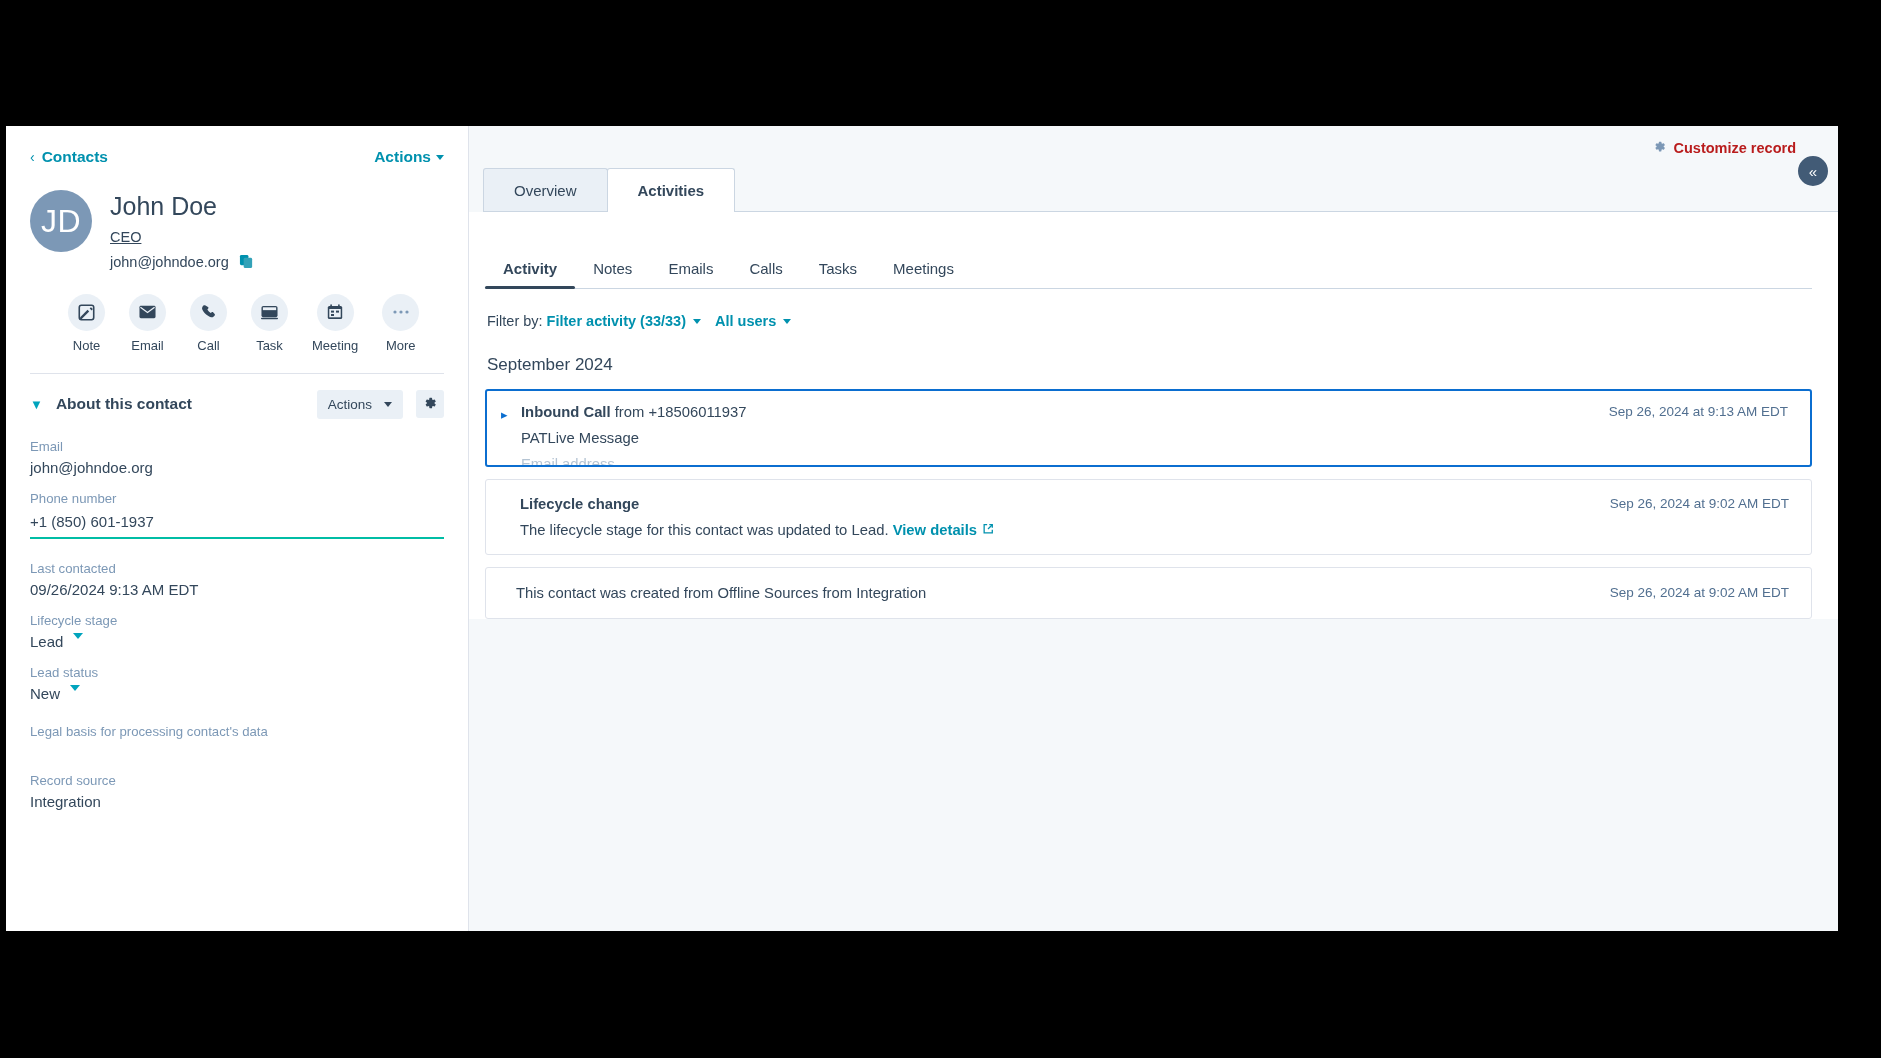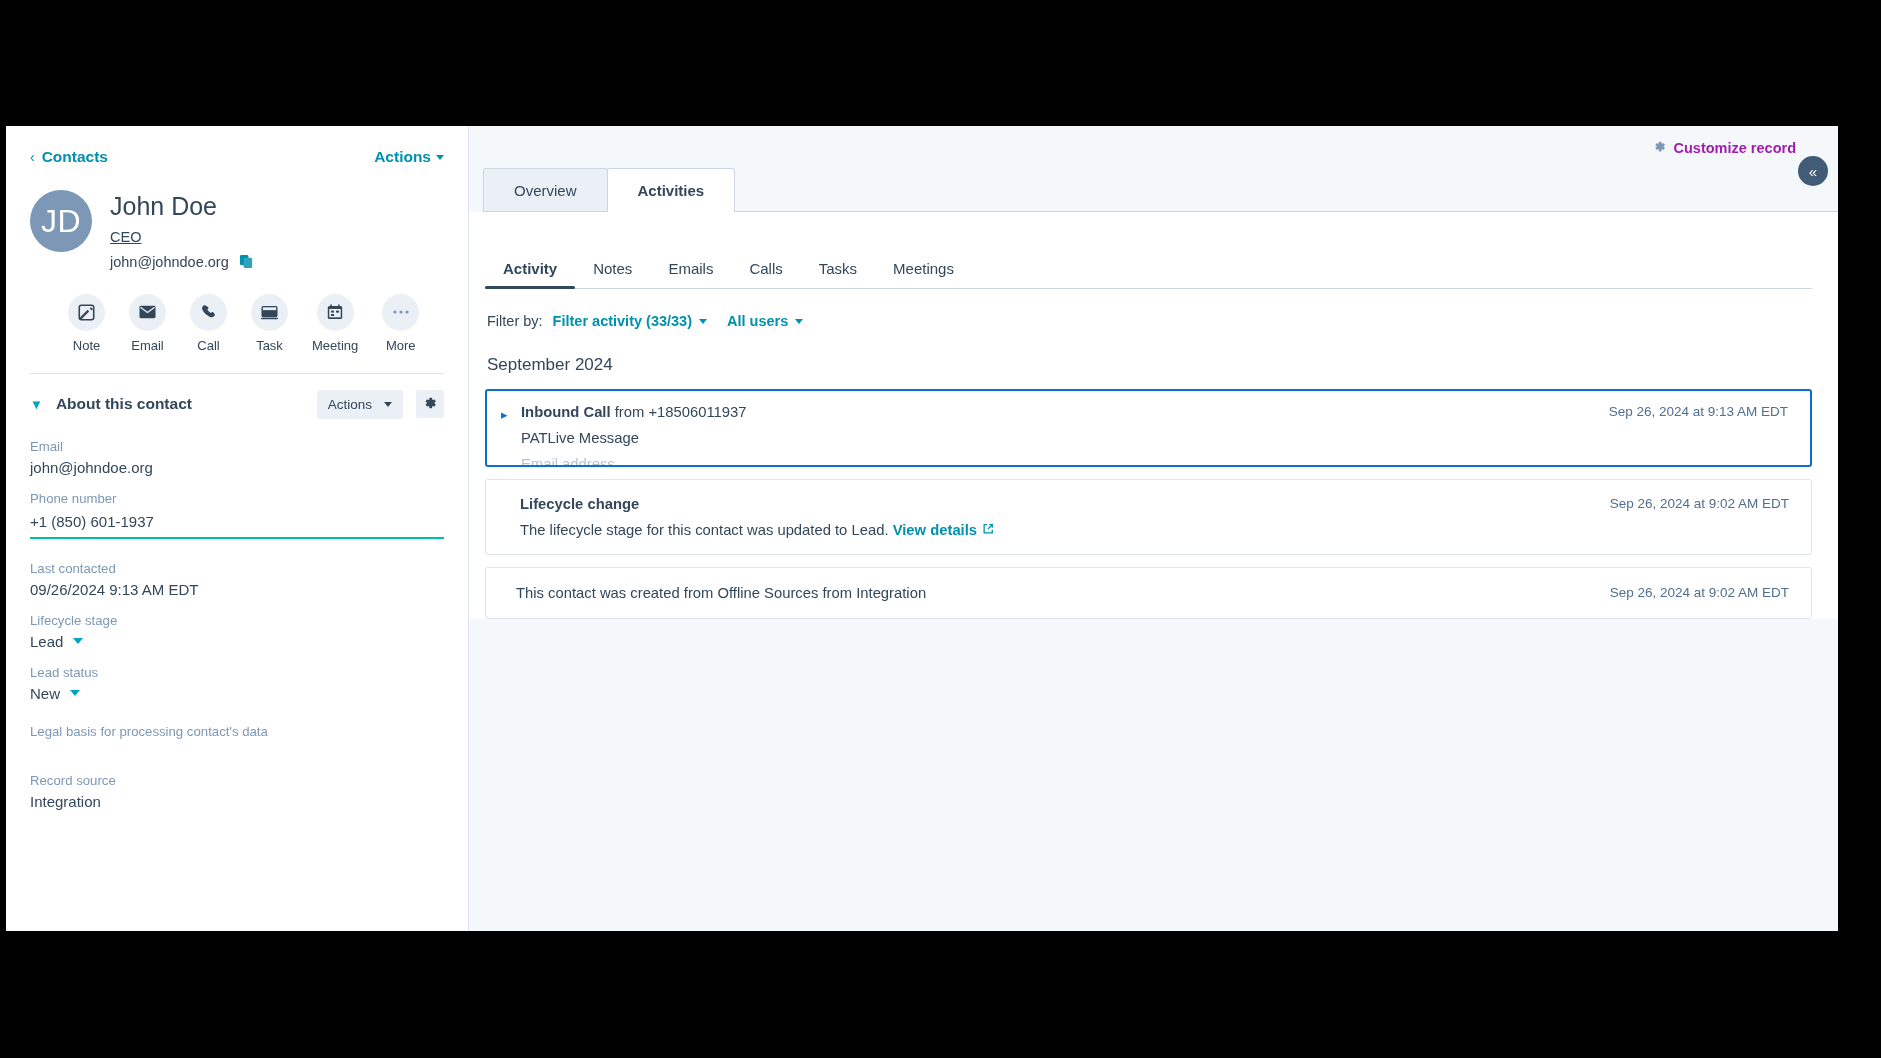--- a/index.html
+++ b/index.html
@@ -86,33 +86,33 @@
   .prop-label { font-size: 13.2px; color: #7c98b6; margin-bottom: 5px; }
   .prop-value { font-size: 15px; color: #33475b; }
   .prop-value.empty { height: 10px; }
   .prop-input {
     border: none; border-bottom: 2px solid #00bda5;
     width: 414px; padding: 2px 0 7px 0;
     font-size: 15px; color: #33475b; outline: none;
     background: transparent;
     font-family: "Liberation Sans", sans-serif;
   }
-  .prop-select { display: flex; align-items: center; gap: 10px; cursor: pointer; }
+  .prop-select { display: flex; gap: 10px; cursor: pointer; }
   .prop-select .caret { border-top-color: #00a4bd; border-left-width: 5px;
     border-right-width: 5px; border-top-width: 6px; }
 
   
   #main { position: absolute; left: 463px; top: 0; right: 0; height: 805px; }
   .cust-row {
     display: flex; justify-content: flex-end; align-items: center;
     padding: 14px 42px 0 0;
   }
   .cust-link {
     display: flex; align-items: center; gap: 8px;
-    color: #a21caf; font-size: 14.5px; font-weight: 700; cursor: pointer; justify-content: flex-end;
+    color: #b91c1c; font-size: 14.5px; font-weight: 700; cursor: pointer; justify-content: flex-end;
   }
   .collapse-btn {
     position: absolute; right: 8px; top: 28px;
     width: 34px; height: 34px; border-radius: 50%;
     background: #425b76; color: #fff; border: 2px solid #f5f8fa;
     display: flex; align-items: center; justify-content: center;
     font-size: 15px; cursor: pointer;
   }
 
   .tabs { display: flex; padding-left: 14px; margin-top: 12px; position: relative; }
@@ -154,21 +154,21 @@
   .subtab {
     font-size: 15px; color: #33475b; padding: 8px 18px 12px 18px;
     cursor: pointer; position: relative; margin-bottom: -1px;
   }
   .subtab.active { font-weight: 700; }
   .subtab.active::after {
     content: ""; position: absolute; left: 0; right: 0; bottom: 0;
     height: 3px; background: #33475b; border-radius: 2px;
   }
 
-  .filter-row { display: flex; align-items: center; gap: 10px; margin-top: 24px; padding-left: 2px; }
+  .filter-row { display: flex; align-items: center; gap: 4px; margin-top: 24px; padding-left: 2px; }
   .filter-label { font-size: 14.5px; color: #33475b; }
   .filter-link {
     color: #0091ae; font-size: 14.5px; font-weight: 700; cursor: pointer;
     display: flex; align-items: center; gap: 7px;
   }
 
   .month-head { font-size: 17px; color: #33475b; margin: 26px 0 14px 2px; }
 
   .card {
     background: #fff; border: 1px solid #dfe3eb; border-radius: 3px;

